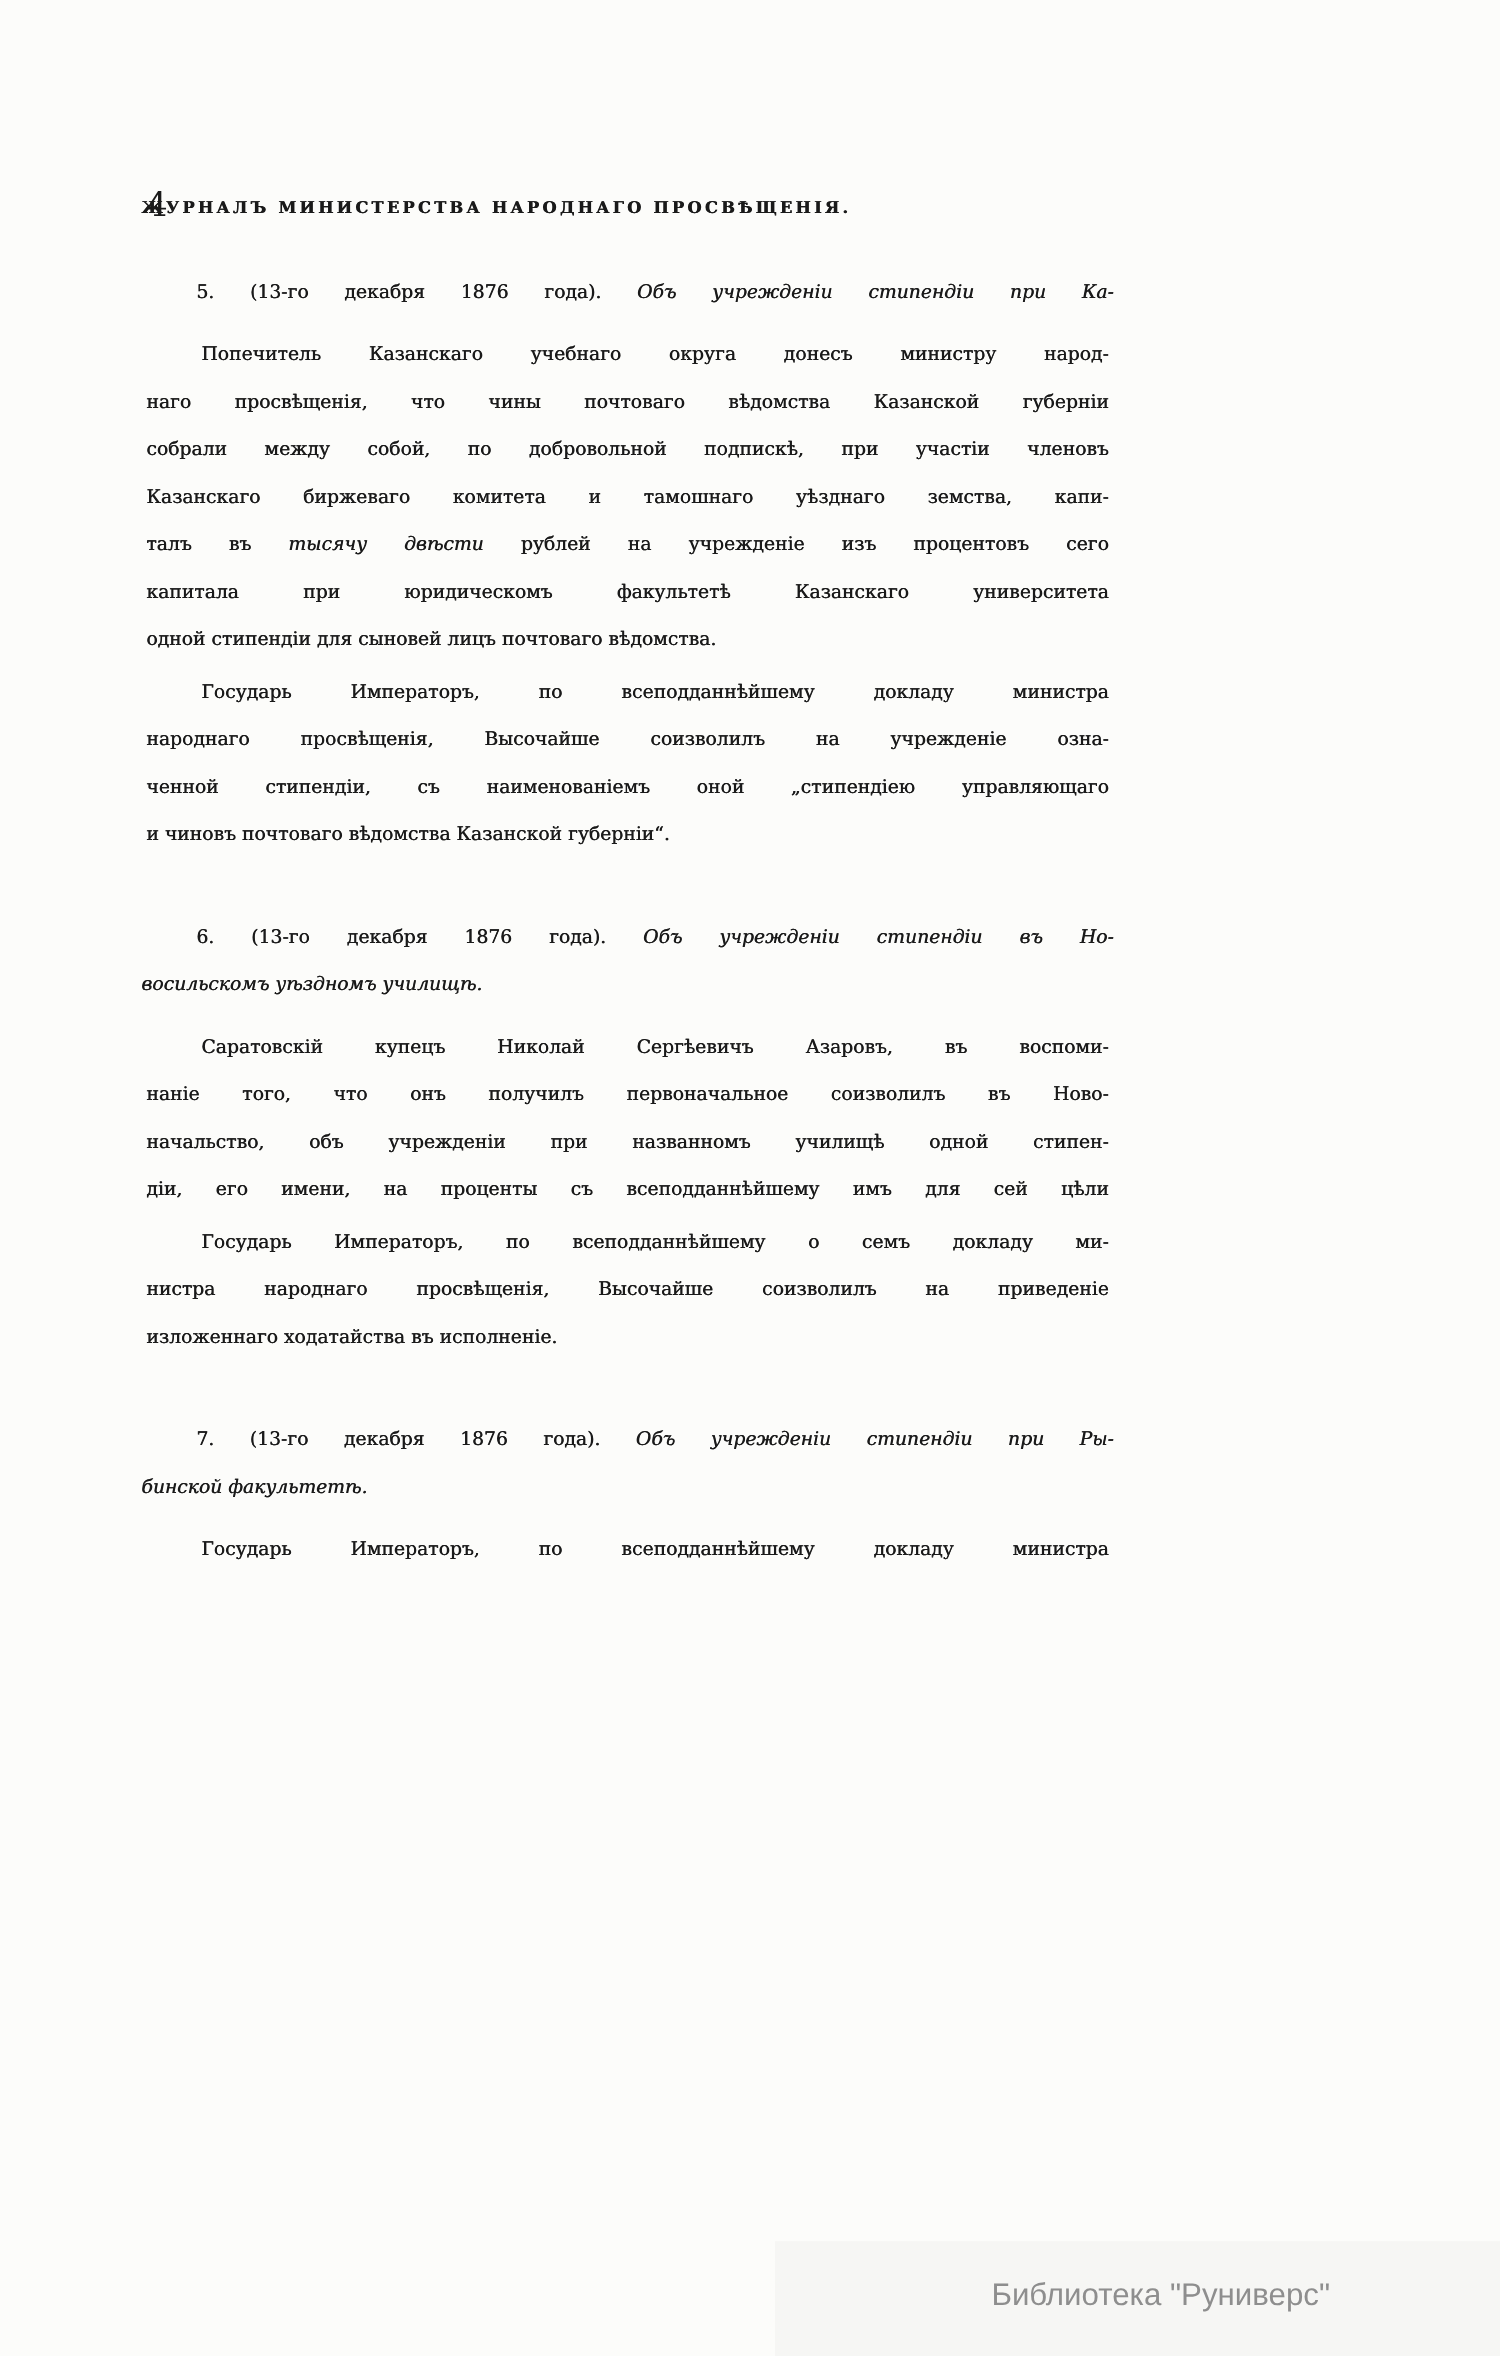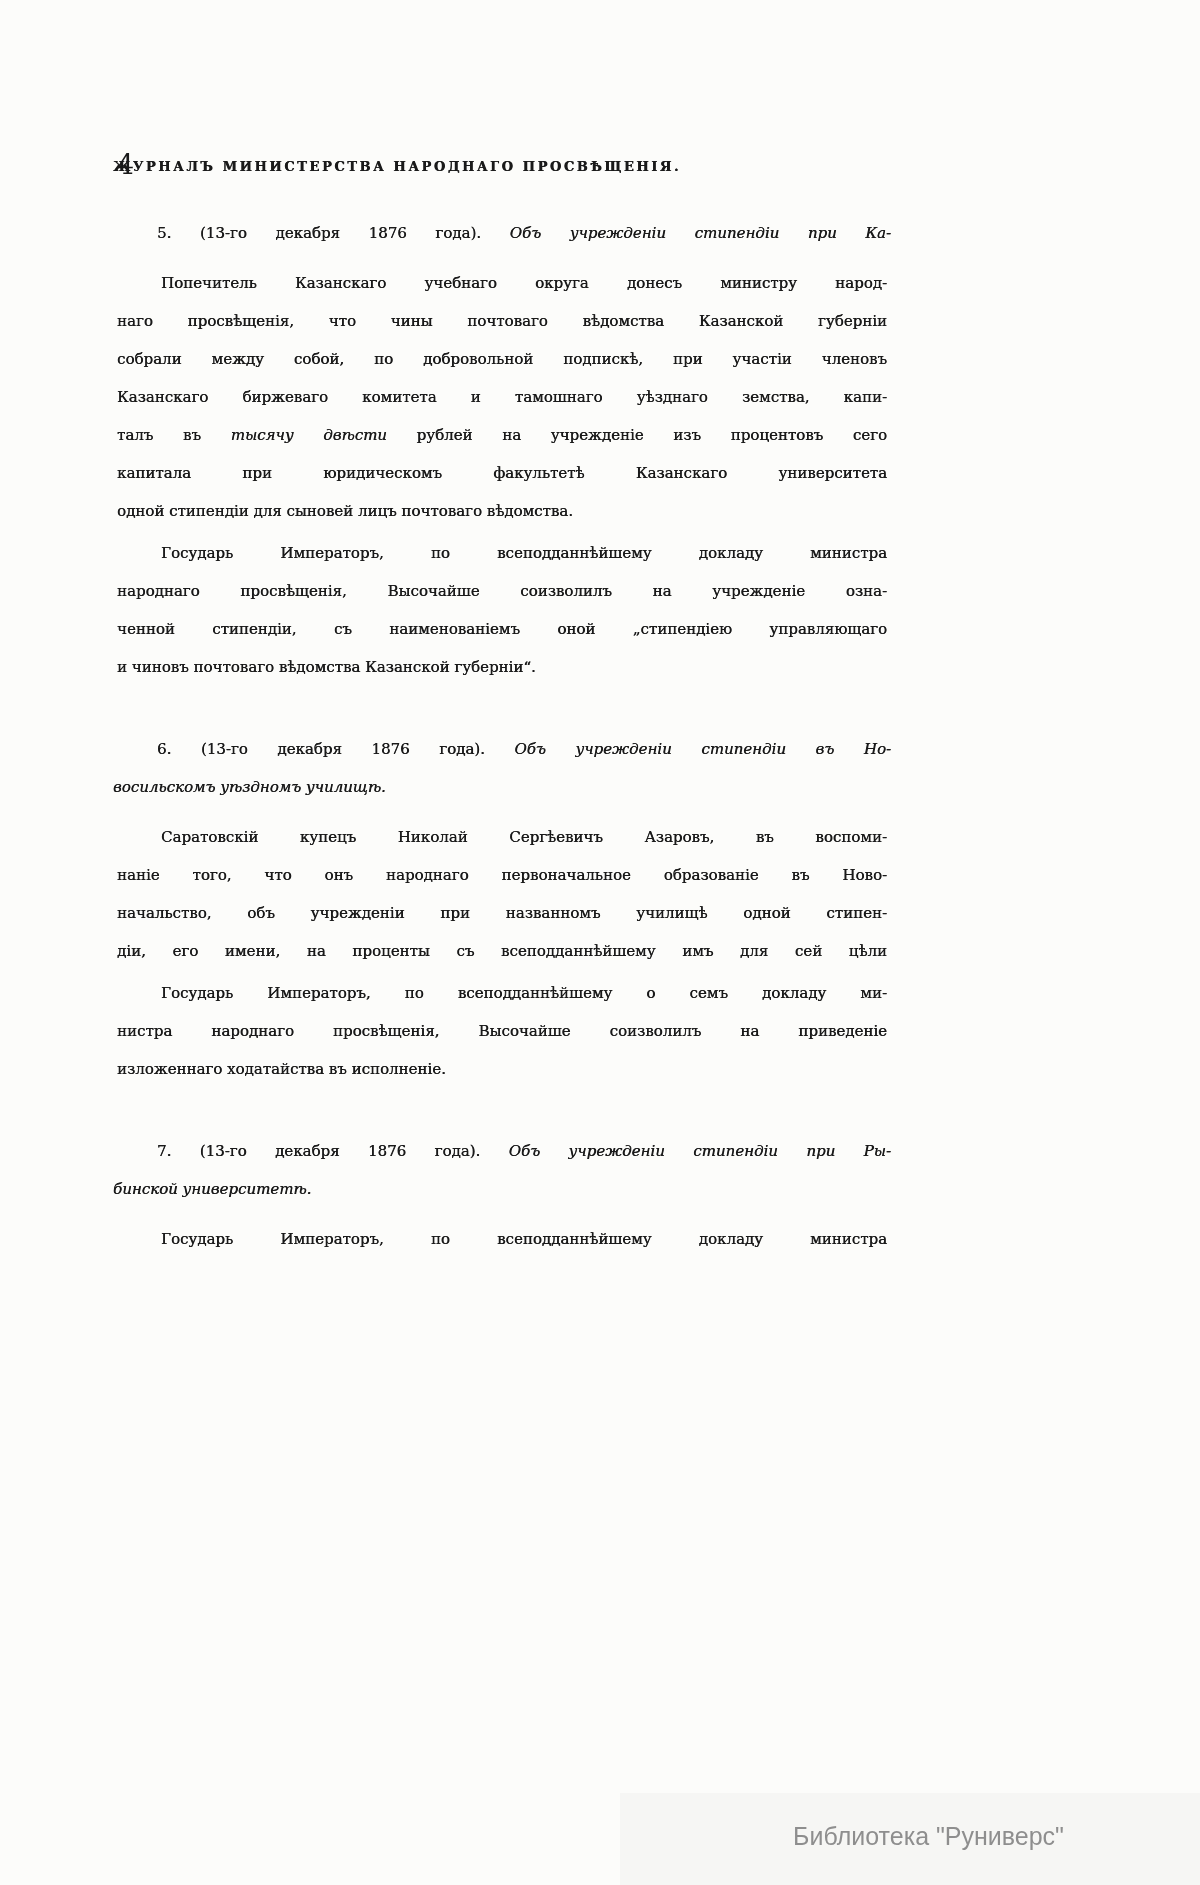--- a/index.html
+++ b/index.html
@@ -93,34 +93,34 @@
             <div class="ln last"><span>и чиновъ почтоваго вѣдомства Казанской губерніи“.</span></div>
           </div>
         </div>
         <div class="section">
           <div class="heading">
             <div class="ln first"><span>6. (13-го декабря 1876 года). </span><span class="it">Объ учрежденіи стипендіи въ Но-</span></div>
             <div class="ln last"><span class="it">восильскомъ уѣздномъ училищѣ.</span></div>
           </div>
           <div class="para">
             <div class="ln first"><span>Саратовскій купецъ Николай Сергѣевичъ Азаровъ, въ воспоми-</span></div>
-            <div class="ln"><span>наніе того, что онъ народнаго первоначальное образованіе въ Ново-</span></div>
+            <div class="ln"><span>наніе того, что онъ получилъ первоначальное соизволилъ въ Ново-</span></div>
             <div class="ln"><span>начальство, объ учрежденіи при названномъ училищѣ одной стипен-</span></div>
             <div class="ln"><span>діи, его имени, на проценты съ всеподданнѣйшему имъ для сей цѣли</span></div>
           </div>
           <div class="para">
             <div class="ln first"><span>Государь Императоръ, по всеподданнѣйшему о семъ докладу ми-</span></div>
             <div class="ln"><span>нистра народнаго просвѣщенія, Высочайше соизволилъ на приведеніе</span></div>
             <div class="ln last"><span>изложеннаго ходатайства въ исполненіе.</span></div>
           </div>
         </div>
         <div class="section">
           <div class="heading">
             <div class="ln first"><span>7. (13-го декабря 1876 года). </span><span class="it">Объ учрежденіи стипендіи при Ры-</span></div>
-            <div class="ln last"><span class="it">бинской университетѣ.</span></div>
+            <div class="ln last"><span class="it">бинской факультетѣ.</span></div>
           </div>
           <div class="para">
             <div class="ln first"><span>Государь Императоръ, по всеподданнѣйшему докладу министра</span></div>
           </div>
         </div>
       </div>
   </div>
   <div class="wm-band"></div>
   <div class="watermark">Библиотека "Руниверс"</div>
 </div>

